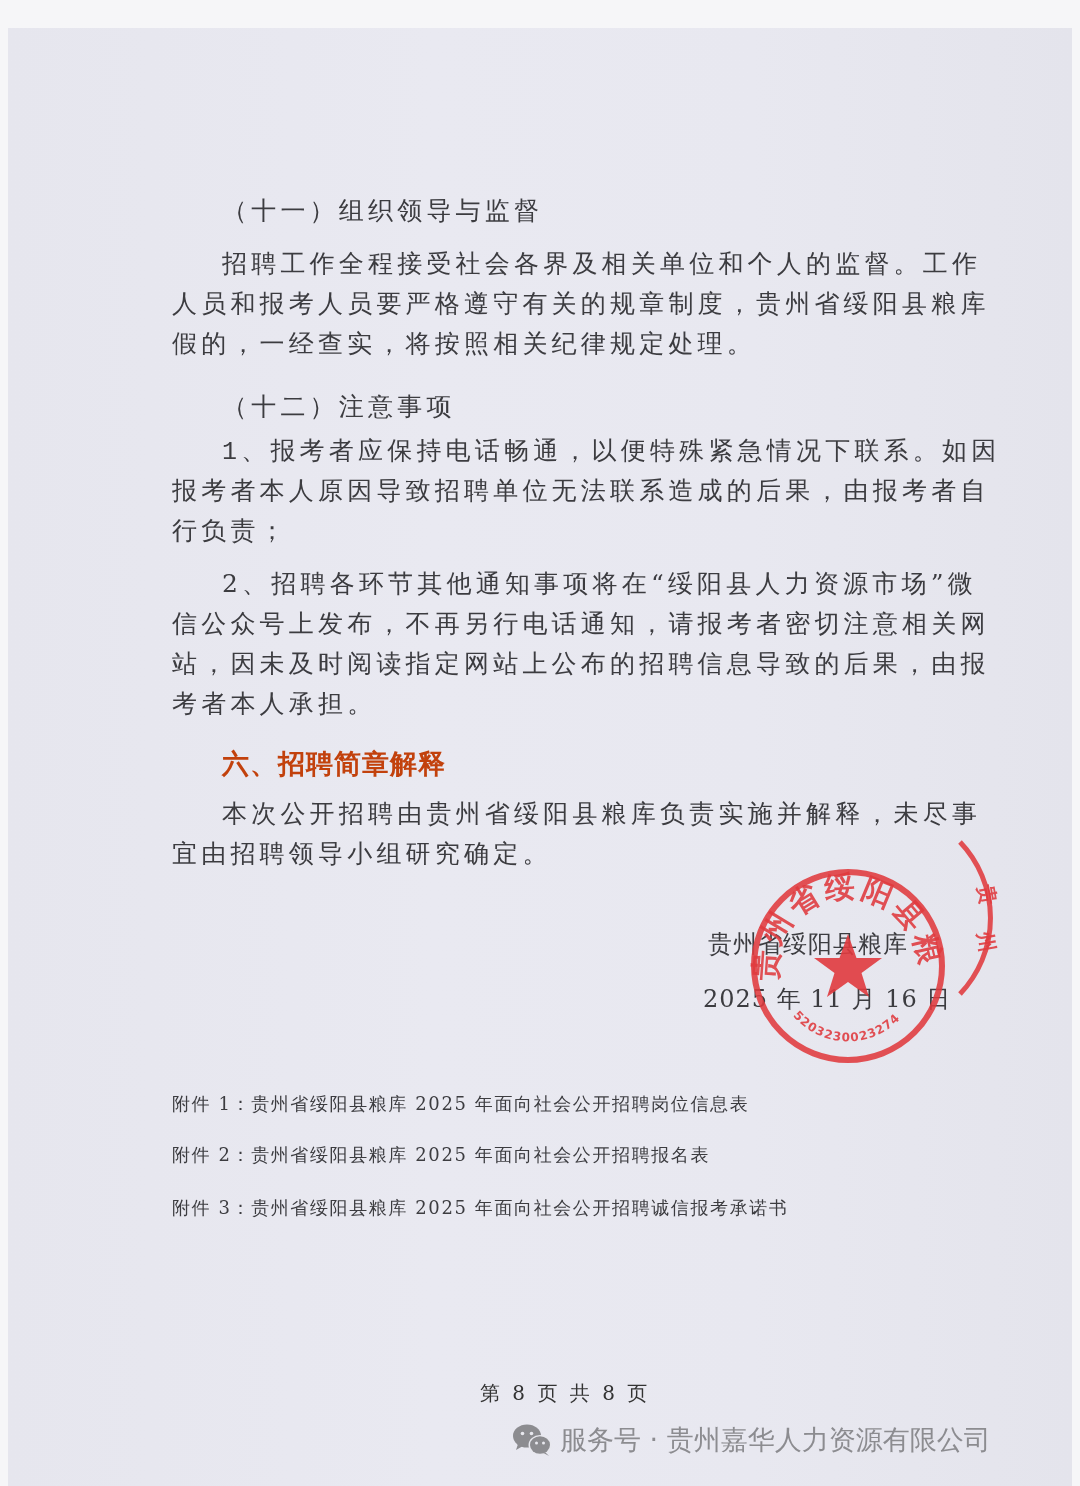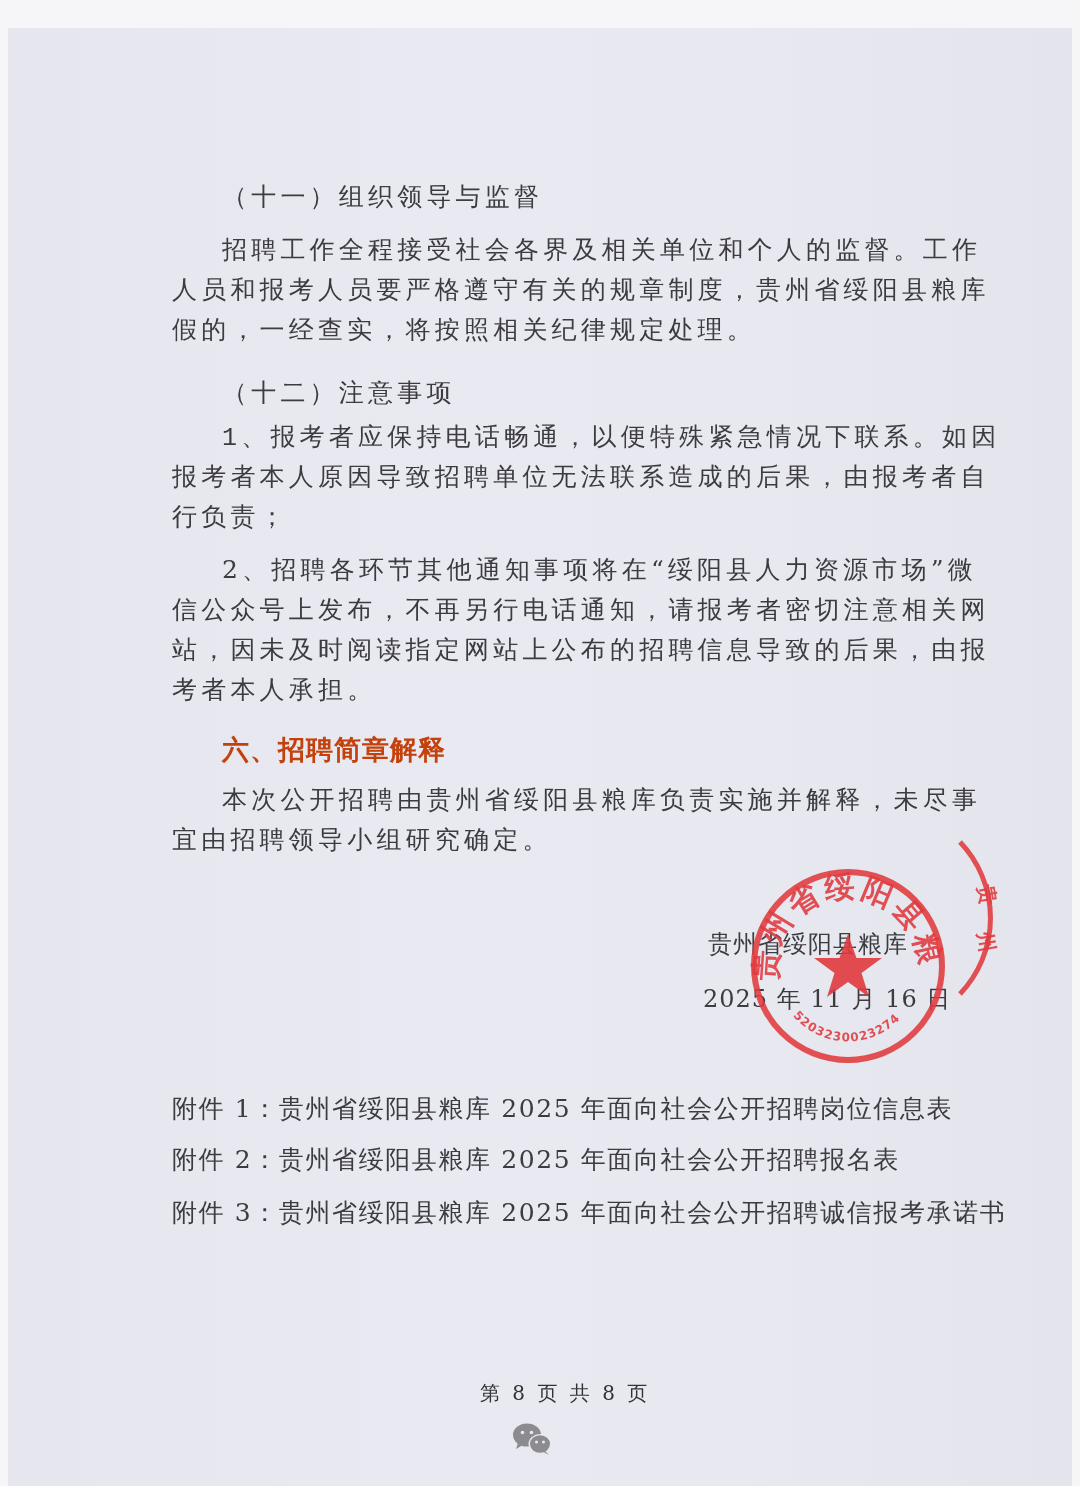--- a/index.html
+++ b/index.html
@@ -9,26 +9,26 @@
     position: relative;
     font-family: "DejaVu Serif", "Liberation Serif", serif;
     color: #3a3a3e;
   }
   .paper {
     position: absolute; left: 8px; top: 28px; width: 1064px; height: 1458px;
     background: linear-gradient(90deg, #e6e6ee 0%, #e9e9f1 40%, #e8e8f0 70%, #e4e4ec 100%);
   }
   .line {
     position: absolute; left: 172px; white-space: nowrap;
-    font-size: 25px; letter-spacing: 4.2px; color: #3c3c40;
+    font-size: 25px; letter-spacing: 4.2px; color: #3c3c40; margin-top: 14px;
   }
   .indent { left: 222px; }
   .heading { font-family: "DejaVu Sans", "Liberation Sans", sans-serif; font-weight: bold; font-size: 27px; letter-spacing: 1px; color: #c2410c; left: 222px; }
   .sign { position: absolute; white-space: nowrap; font-size: 24px; letter-spacing: 1px; color: #3c3c40; }
-  .attach { position: absolute; left: 172px; white-space: nowrap; font-size: 25px; letter-spacing: 1.6px; color: #3c3c40; }
+  .attach { position: absolute; left: 172px; white-space: nowrap; font-size: 18px; letter-spacing: 1.6px; color: #3c3c40; }
   .pager { position: absolute; left: 480px; top: 1380px; font-size: 20px; letter-spacing: 3px; color: #333; }
   .watermark {
     position: absolute; left: 512px; top: 1422px; white-space: nowrap;
     font-family: "DejaVu Sans", "Liberation Sans", sans-serif;
     font-size: 27px; color: #8c8c90; display: flex; align-items: center; gap: 8px;
   }
   .seal { position: absolute; left: 748px; top: 866px; width: 200px; height: 200px; }
   .seal2 { position: absolute; left: 955px; top: 838px; width: 60px; height: 160px; }
 </style>
 </head>
@@ -90,13 +90,14 @@
     <ellipse cx="15" cy="13" rx="14" ry="11.5" fill="#8c8c90"></ellipse>
     <path d="M6 21 L4 27 L11 23 Z" fill="#8c8c90"></path>
     <circle cx="10.5" cy="10.5" r="1.8" fill="#e8e8ee"></circle>
     <circle cx="19.5" cy="10.5" r="1.8" fill="#e8e8ee"></circle>
     <ellipse cx="28" cy="22" rx="11.5" ry="10" fill="#e8e8ee"></ellipse>
     <ellipse cx="28" cy="22" rx="10" ry="8.7" fill="#8c8c90"></ellipse>
     <path d="M33 29 L37 33 L31.5 30 Z" fill="#8c8c90"></path>
     <circle cx="24.5" cy="20" r="1.5" fill="#e8e8ee"></circle>
     <circle cx="31.5" cy="20" r="1.5" fill="#e8e8ee"></circle>
   </svg>
+  <span>服务号 · 贵州嘉华人力资源有限公司</span>
 </div>
 
 </body></html>

